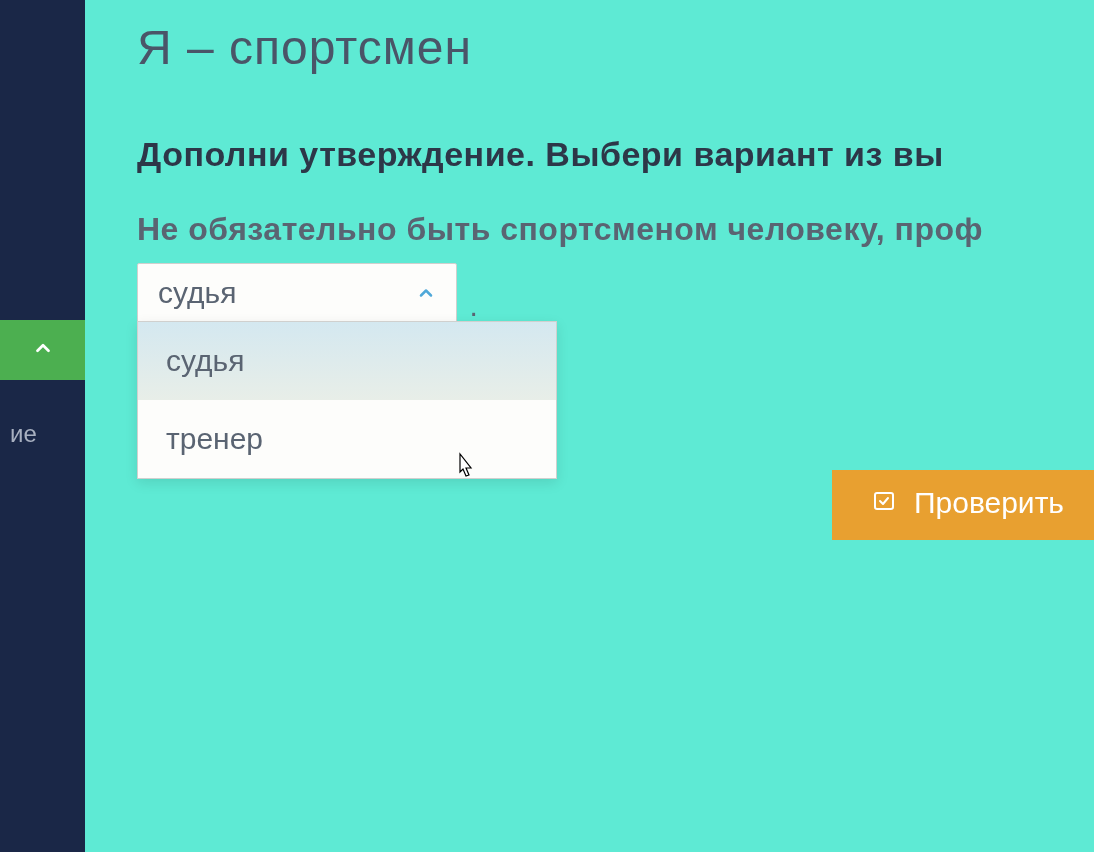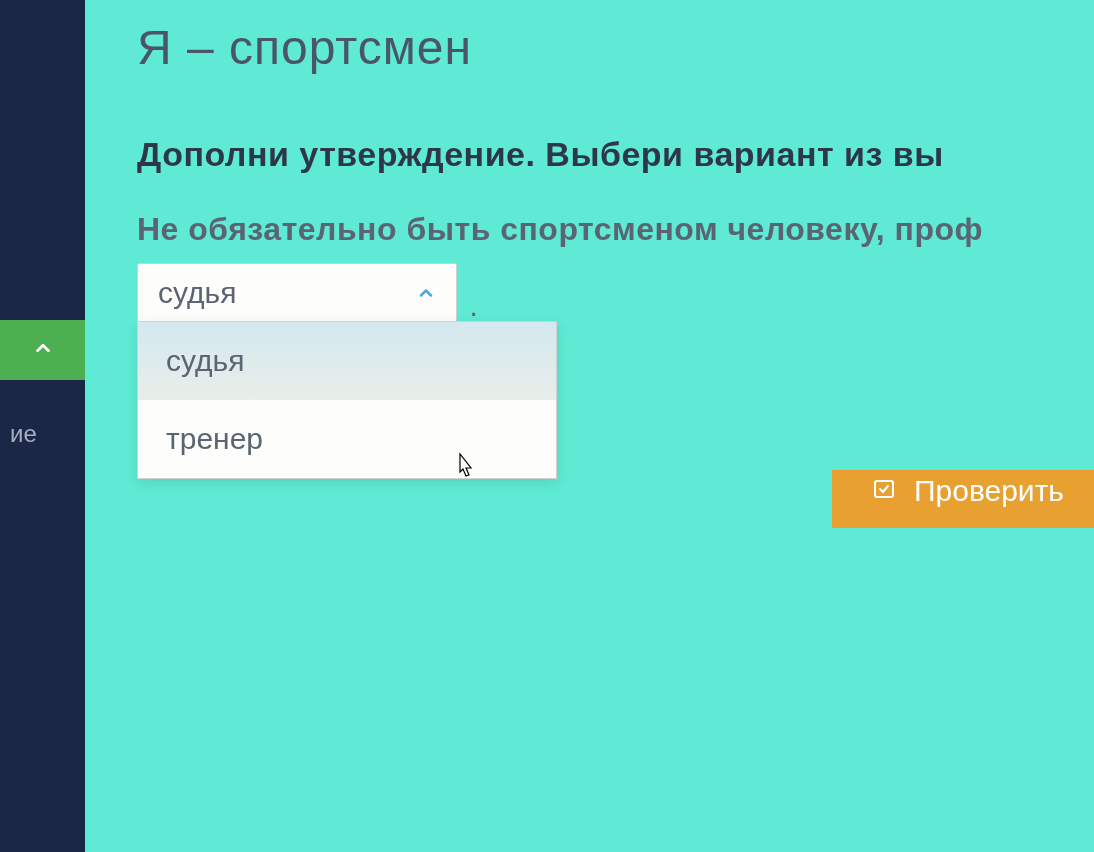--- a/index.html
+++ b/index.html
@@ -121,21 +121,21 @@
     }
     .dropdown-option.highlighted {
       background: linear-gradient(to bottom, #d4e8f0, #e8eee8);
     }
     .check-button {
       position: absolute;
       right: 0;
       top: 470px;
       background: #e8a030;
       color: #ffffff;
-      padding: 4px 30px 20px 40px;
+      padding: 16px 30px 20px 40px;
       font-size: 30px;
       font-weight: 400;
       display: flex;
       align-items: center;
       gap: 18px;
       cursor: pointer;
       border: none;
     }
     .check-button svg {
       width: 24px;

